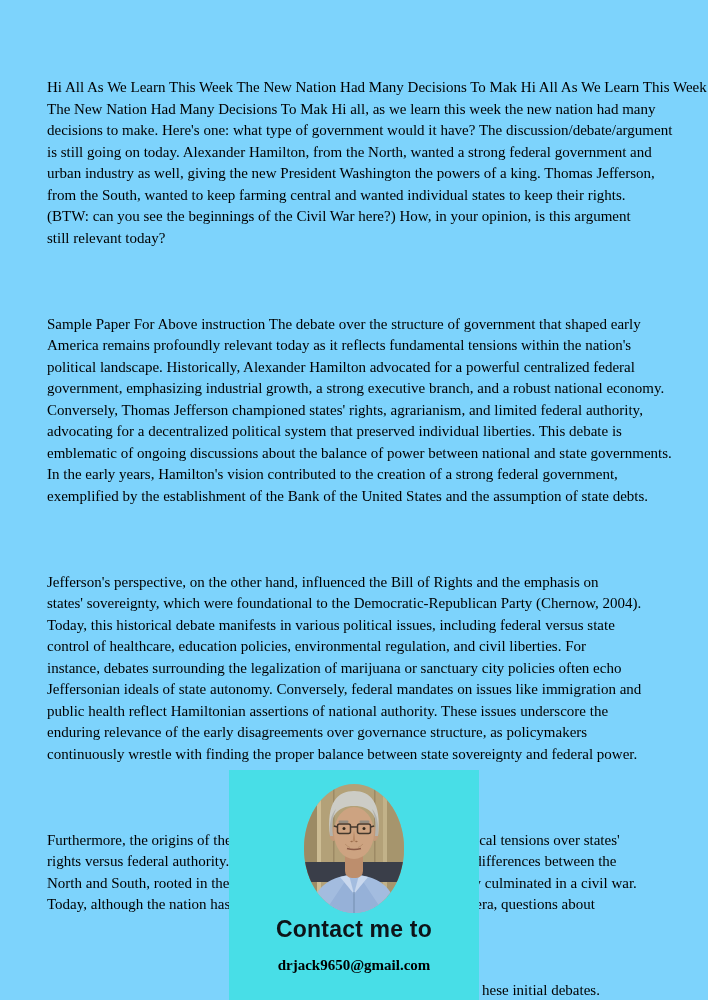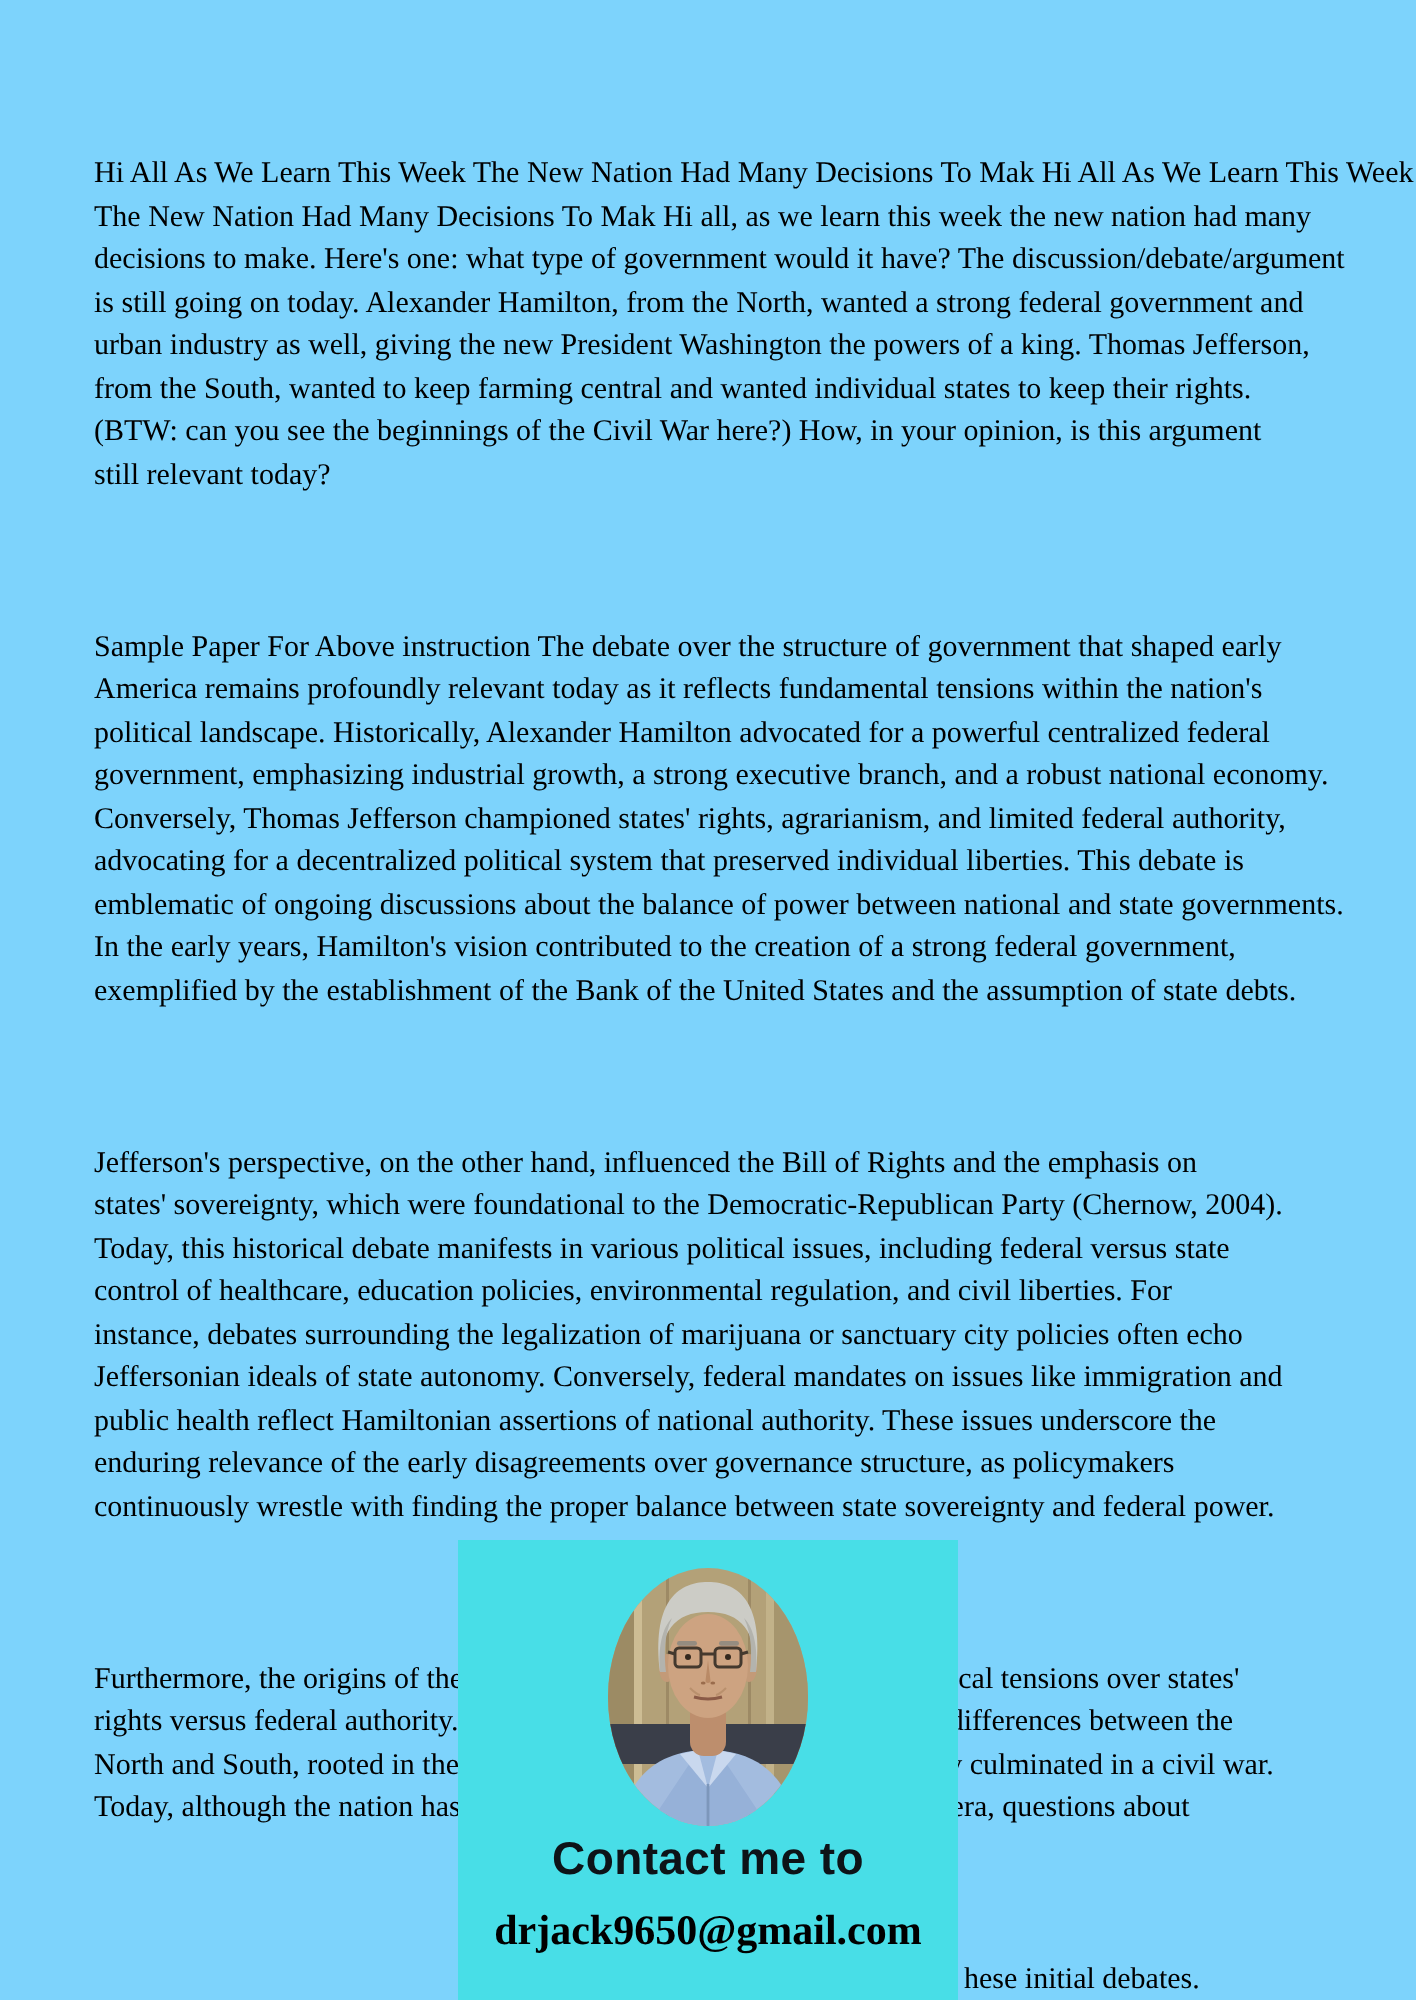--- a/index.html
+++ b/index.html
@@ -47,21 +47,21 @@
     font-weight: 700;
     font-size: 23px;
     line-height: 29.5px;
     color: #0d1318;
     letter-spacing: 0.2px;
   }
   .card-email {
     margin-top: 7px;
     font-family: "Liberation Serif", "DejaVu Serif", serif;
     font-weight: 700;
-    font-size: 21px;
+    font-size: 15px;
     line-height: 26px;
     color: #000000;
   }
 </style>
 </head>
 <body>
 
 <div class="screen">
 
   <div class="doc">

